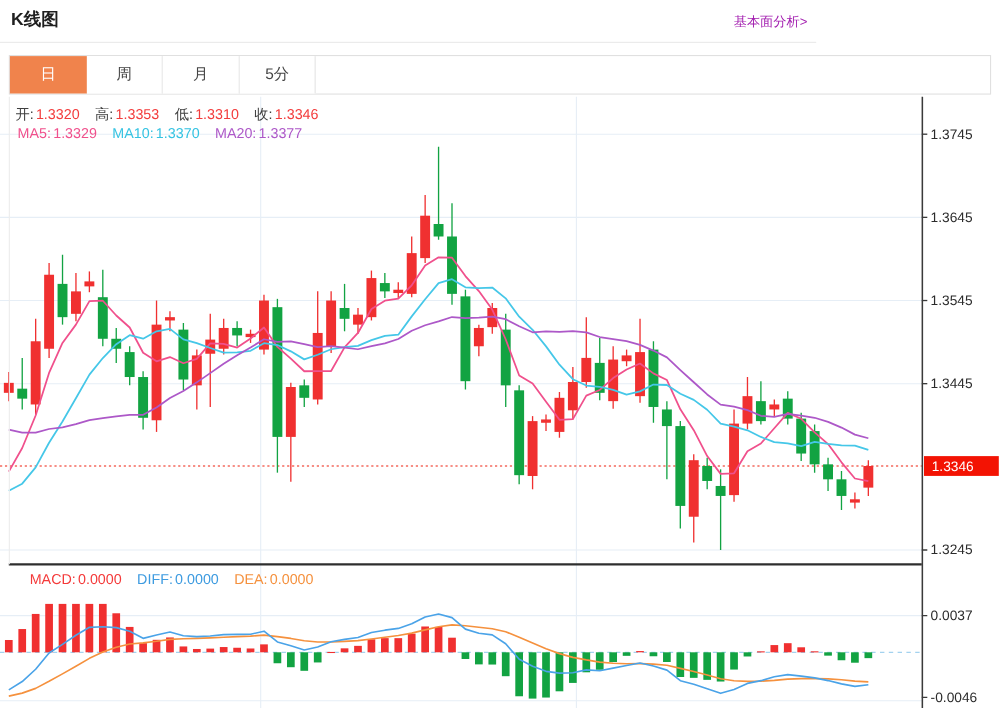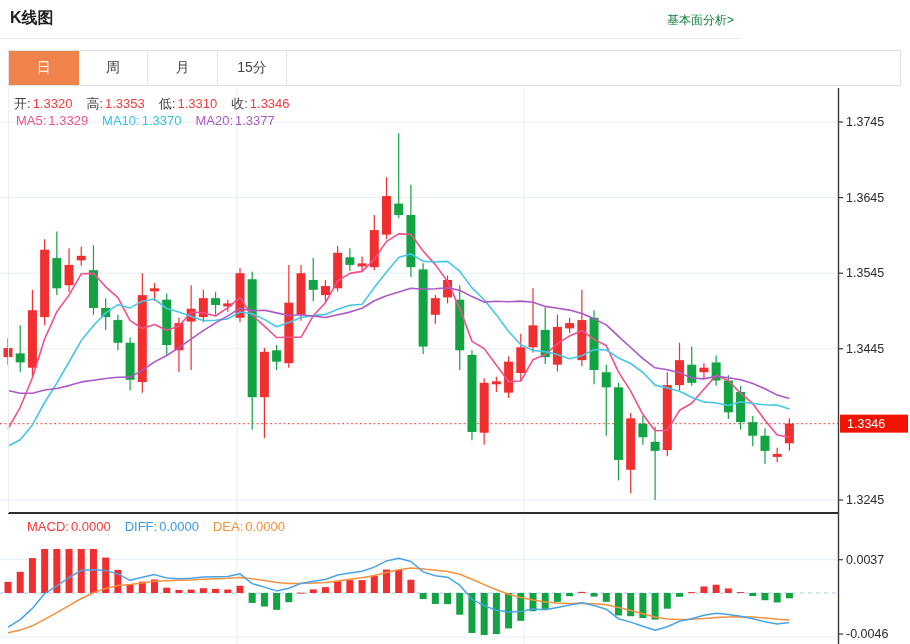--- a/index.html
+++ b/index.html
@@ -1,21 +1,21 @@
 <!DOCTYPE html>
 <html><head>
 <meta charset="utf-8">
 <style>
   html,body{margin:0;padding:0;width:910px;height:644px;background:#fff;overflow:hidden;
     font-family:"Liberation Sans","DejaVu Sans",sans-serif;}
   #stage{position:relative;width:910px;height:644px;background:#fff;}
   
   #hdr{position:absolute;left:0;top:0;width:742px;height:38px;border-bottom:1px solid #e9e9e9;background:#fff;z-index:5;}
   #title{position:absolute;left:10px;top:8px;font-size:16px;font-weight:bold;color:#1f1f1f;}
-  #fund{position:absolute;right:8px;top:12px;font-size:12px;color:#15803d;cursor:pointer;text-decoration:none;}
+  #fund{position:absolute;right:8px;top:12px;font-size:12px;color:#a21caf;cursor:pointer;text-decoration:none;}
   
   #tabbar{position:absolute;left:8px;top:50px;width:893px;height:36px;border:1px solid #e0e0e0;
     background:#fff;display:flex;z-index:5;box-sizing:border-box;}
   .tab{width:69.6px;height:100%;display:flex;align-items:center;justify-content:center;
     font-size:14px;color:#444;border-right:1px solid #e4e4e4;cursor:pointer;box-sizing:border-box;background:#fff;}
   .tab.active{color:#fff;border-right:none;}
   
   #chart{position:absolute;left:0;top:0;width:910px;height:644px;z-index:1;}
   
   .legend{position:absolute;z-index:4;font-size:13px;white-space:nowrap;}
@@ -276,19 +276,19 @@
 
   <div id="hdr">
     <span id="title">K线图</span>
     <a id="fund">基本面分析&gt;</a>
   </div>
 
   <div id="tabbar">
       <div class="tab active" style="background: rgb(240, 131, 76);">日</div>
       <div class="tab">周</div>
       <div class="tab">月</div>
-      <div class="tab">15分</div>
+      <div class="tab">5分</div>
     </div>
 
   <div id="legend-ohlc" class="legend"><span class="litem"><span class="lab" style="color: rgb(63, 63, 63);">开:</span><span style="color: rgb(243, 60, 60);">1.3320</span></span><span class="litem"><span class="lab" style="color: rgb(63, 63, 63);">高:</span><span style="color: rgb(243, 60, 60);">1.3353</span></span><span class="litem"><span class="lab" style="color: rgb(63, 63, 63);">低:</span><span style="color: rgb(243, 60, 60);">1.3310</span></span><span class="litem"><span class="lab" style="color: rgb(63, 63, 63);">收:</span><span style="color: rgb(243, 60, 60);">1.3346</span></span></div>
   <div id="legend-ma" class="legend"><span class="litem"><span class="lab" style="color: rgb(240, 80, 140);">MA5:</span><span style="color: rgb(240, 80, 140);">1.3329</span></span><span class="litem"><span class="lab" style="color: rgb(53, 195, 226);">MA10:</span><span style="color: rgb(53, 195, 226);">1.3370</span></span><span class="litem"><span class="lab" style="color: rgb(173, 88, 200);">MA20:</span><span style="color: rgb(173, 88, 200);">1.3377</span></span></div>
   <div id="legend-macd" class="legend"><span class="litem"><span class="lab" style="color: rgb(244, 58, 58);">MACD:</span><span style="color: rgb(244, 58, 58);">0.0000</span></span><span class="litem"><span class="lab" style="color: rgb(61, 155, 224);">DIFF:</span><span style="color: rgb(61, 155, 224);">0.0000</span></span><span class="litem"><span class="lab" style="color: rgb(245, 145, 62);">DEA:</span><span style="color: rgb(245, 145, 62);">0.0000</span></span></div>
 </div>
 
 </body></html>

